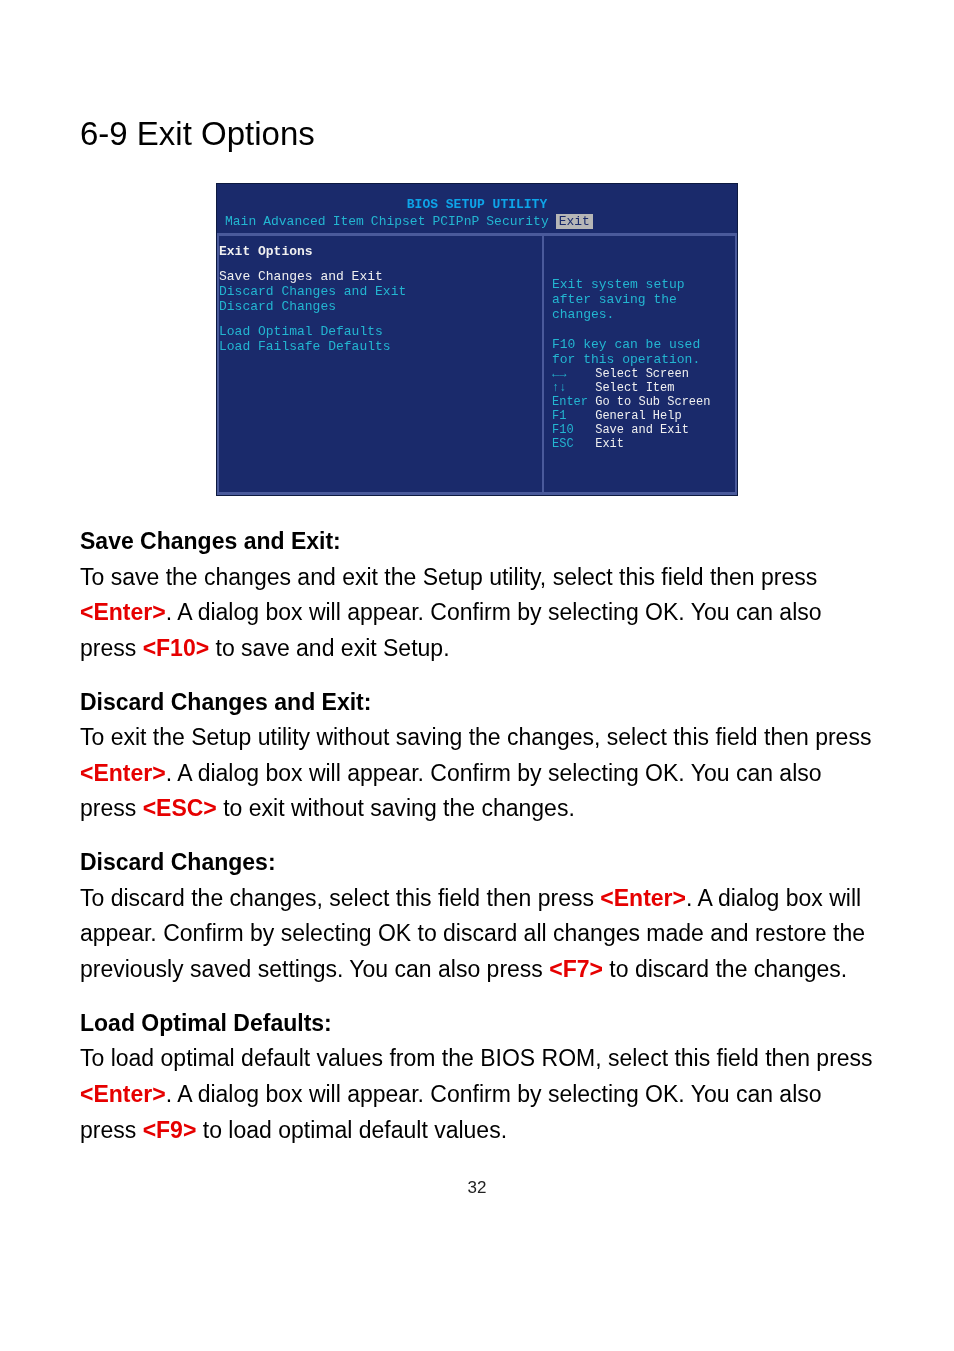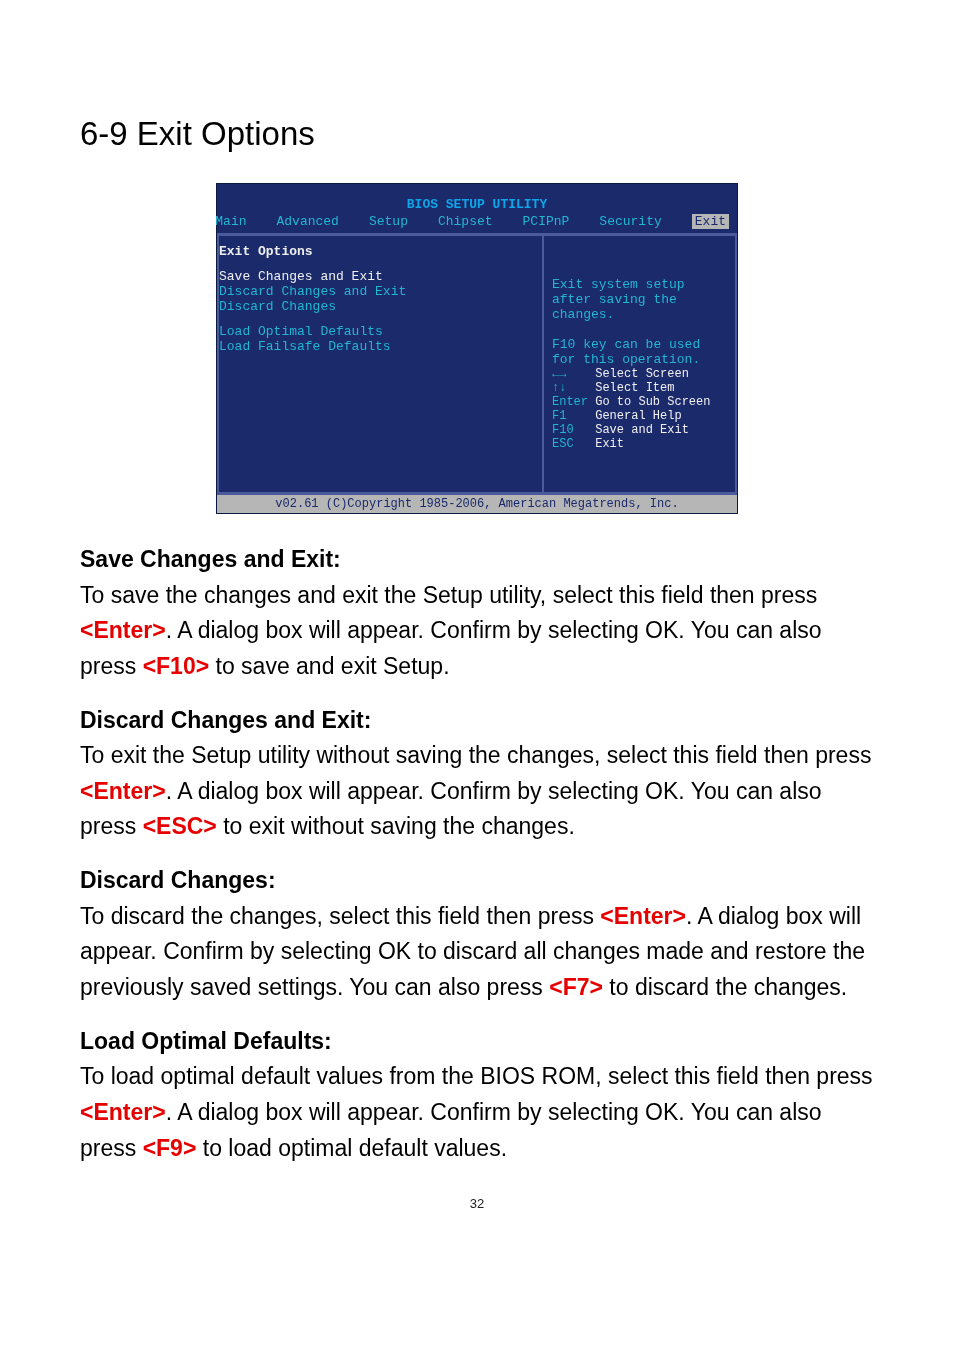--- a/index.html
+++ b/index.html
@@ -30,24 +30,23 @@
   }
   .bios-title {
     text-align: center;
     color: #0ea5e9;
     padding: 13px 0 2px 0;
     font-weight: bold;
   }
   .bios-tabs {
     display: flex;
     padding: 0 8px 4px 8px;
-    gap: 30px;
+    gap: 7px;
     color: #23b6d1;
     font-size: 13px;
-    justify-content: flex-end;
   }
   .bios-tab.sel {
     background: #b6b6b6;
     color: #1a2a6b;
     padding: 0 3px;
   }
   .bios-body {
     display: flex;
     background: #1a2a6b;
     border-top: 1px solid #4a5a9b;
@@ -79,34 +78,34 @@
     text-align: center;
     background: #b6b6b6;
     color: #1a2a6b;
     font-size: 12px;
     padding: 2px 0;
   }
 
   .para { font-size: 23px; line-height: 1.55; margin: 0 0 18px 0; }
   .sect-title { font-weight: bold; }
   .key-red { color: #e60000; font-weight: bold; }
-  .pagenum { text-align: center; font-size: 13px; color: #222; margin-top: 30px;}
+  .pagenum { text-align: center; font-size: 17px; color: #222; margin-top: 30px;}
 </style>
 </head>
 <body>
 
 <div class="page">
   <h1>6-9 Exit Options</h1>
 
   <div class="bios">
     <div class="bios-title">BIOS SETUP UTILITY</div>
     <div class="bios-tabs">
       <span class="bios-tab">Main</span>
       <span class="bios-tab">Advanced</span>
-      <span class="bios-tab">Setup</span>
+      <span class="bios-tab">Item</span>
       <span class="bios-tab">Chipset</span>
       <span class="bios-tab">PCIPnP</span>
       <span class="bios-tab">Security</span>
       <span class="bios-tab sel">Exit</span>
     </div>
     <div class="bios-body">
       <div class="bios-left">
         <div class="hdr">Exit Options</div>
         <div style="height:10px"></div>
         <div class="sel">Save Changes and Exit</div>
@@ -116,21 +115,20 @@
         <div class="item">Load Optimal Defaults</div>
         <div class="item">Load Failsafe Defaults</div>
       </div>
       <div class="bios-right">
         <div class="rtxt">Exit system setup after saving the changes.
 
 F10 key can be used for this operation.</div>
         <div class="keys" id="bios-keys"><div><span>←→    </span><span class="a">Select Screen</span></div><div><span>↑↓    </span><span class="a">Select Item</span></div><div><span>Enter </span><span class="a">Go to Sub Screen</span></div><div><span>F1    </span><span class="a">General Help</span></div><div><span>F10   </span><span class="a">Save and Exit</span></div><div><span>ESC   </span><span class="a">Exit</span></div></div>
       </div>
     </div>
-    <div class="bios-footer">v02.61 (C)Copyright 1985-2006, American Megatrends, Inc.</div>
   </div>
 
   <p class="para">
     <span class="sect-title">Save Changes and Exit:</span><br>
     <span>To save the changes and exit the Setup utility, select this field then press </span><span class="key-red">&lt;Enter&gt;</span><span>. A dialog box will appear. Confirm by selecting OK. You can also press </span><span class="key-red">&lt;F10&gt;</span><span> to save and exit Setup.</span>
   </p>
 
   <p class="para">
     <span class="sect-title">Discard Changes and Exit:</span><br>
     <span>To exit the Setup utility without saving the changes, select this field then press </span><span class="key-red">&lt;Enter&gt;</span><span>. A dialog box will appear. Confirm by selecting OK. You can also press </span><span class="key-red">&lt;ESC&gt;</span><span> to exit without saving the changes.</span>

